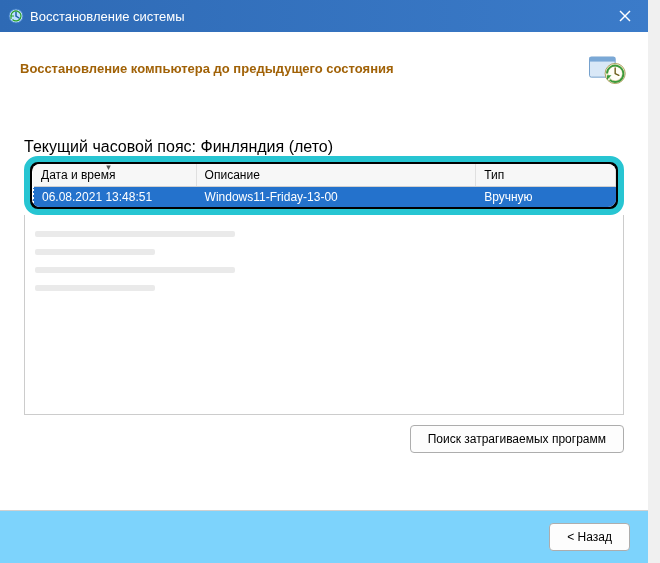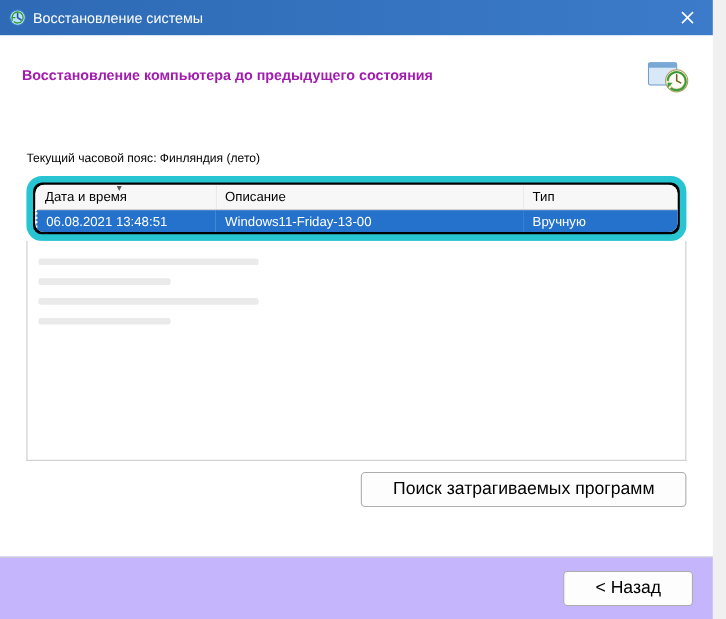--- a/index.html
+++ b/index.html
@@ -42,38 +42,37 @@
       justify-content: center;
       cursor: pointer;
       margin: 0 -8px 0 0;
     }
     .header {
       padding: 14px 20px 8px 20px;
       display: flex;
       align-items: center;
       font-size: 13px;
       font-weight: bold;
-      color: #a21caf;
+      color: #a16207;
     }
     .header-title { flex: 1; }
     .header-icon {
       width: 44px;
       height: 44px;
       display: inline-block;
       position: relative;
     }
     .content {
       flex: 1;
       padding: 40px 24px 10px 24px;
       display: flex;
       flex-direction: column;
     }
     .tz-label {
-      font-size: 11px;
-      margin-bottom: 10px;
+      font-size: 16px;
       color: #000;
     }
     .table-container {
       border: 6px solid #27c5d2;
       border-radius: 14px;
       padding: 2px;
       background: #000;
       box-shadow: inset 0 0 0 4px #000;
       margin-bottom: 2px;
     }
@@ -138,34 +137,34 @@
     .faded-row.short { width: 60%; }
     .btn-row {
       display: flex;
       justify-content: flex-end;
       margin-top: 10px;
     }
     .btn {
       background: #fdfdfd;
       border: 1px solid #adadad;
       border-radius: 4px;
-      padding: 6px 28px;
-      font-size: 16px;
+      padding: 6px 17px;
+      font-size: 12px;
       cursor: pointer;
       font-family: inherit;
     }
     .btn-wide { min-width: 200px; }
     .footer {
       border-top: 1px solid #d0d0d0;
       padding: 12px 18px;
       display: flex;
       justify-content: flex-end;
       gap: 8px;
       align-items: center;
-      background: #c4b5fd;
+      background: #7dd3fc;
     }
     .highlight-wrap {
       border: 5px solid #27c5d2;
       border-radius: 12px;
       background: #000;
       padding: 3px;
       box-shadow: inset 0 0 0 3px #000;
       display: inline-block;
     }
     .highlight-wrap .btn {

